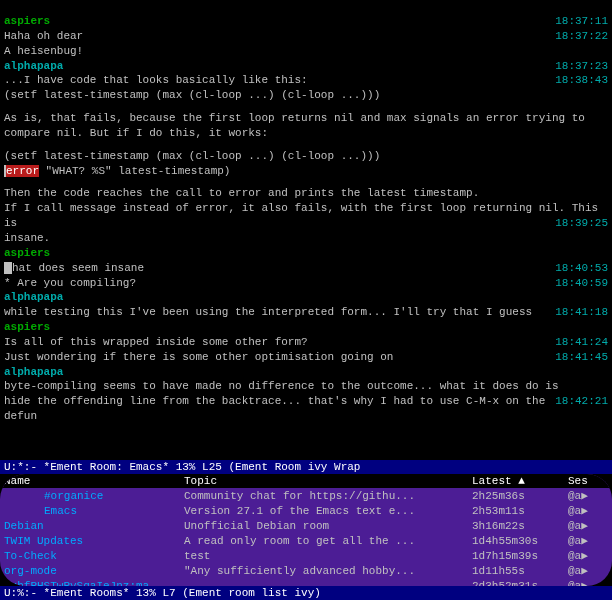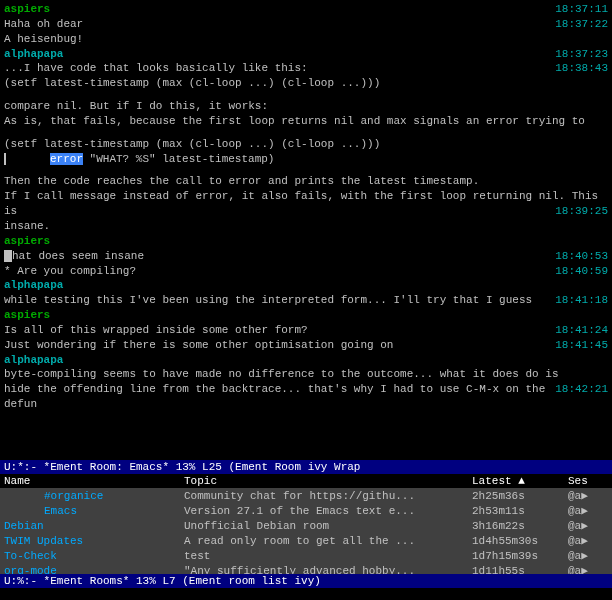--- a/index.html
+++ b/index.html
@@ -12,21 +12,21 @@
       color: #c0c0c0;
       font-family: 'Courier New', Courier, monospace;
       font-size: 11px;
       width: 612px;
       height: 600px;
       overflow: hidden;
     }
 
     #chat-area {
       background: #000;
-      padding: 2px 4px;
+      padding: 14px 4px;
       height: 460px;
       overflow: hidden;
     }
 
     .username-aspiers {
       color: #00aa00;
       font-weight: bold;
     }
 
     .username-alphapapa {
@@ -41,39 +41,39 @@
     }
 
     .line-container {
       position: relative;
       display: block;
       line-height: 1.35;
     }
 
     .error-text {
       color: #ffffff;
-      background: #3b82f6;
-      margin-left: 44px;
+      background: #b91c1c;
     }
 
     
     .status-bar {
       background: #000080;
       color: #ffffff;
       padding: 1px 4px;
       font-size: 11px;
       white-space: nowrap;
       overflow: hidden;
     }
 
     
     #room-list-area {
-      background: #404040;
-      height: 100px;
-      overflow: hidden;
+      background: #4c1d95;
+      height: 112px;
+      overflow: hidden;
+      border-radius: 25px;
     }
 
     .room-table {
       width: 100%;
       border-collapse: collapse;
     }
 
     .room-table th {
       color: #ffffff;
       background: #000;
@@ -130,24 +130,24 @@
   <div class="line-container">
     <span>...I have code that looks basically like this:</span>
     <span class="timestamp">18:38:43</span>
   </div>
   <div class="line-container">
     <span>(setf latest-timestamp (max (cl-loop ...) (cl-loop ...)))</span>
   </div>
 
   <div class="line-container" style="height:8px;"></div>
   <div class="line-container">
+    <span>As is, that fails, because the first loop returns nil and max signals an error trying to</span>
+  </div>
+  <div class="line-container">
     <span>compare nil. But if I do this, it works:</span>
-  </div>
-  <div class="line-container">
-    <span>As is, that fails, because the first loop returns nil and max signals an error trying to</span>
   </div>
 
   <div class="line-container" style="height:8px;"></div>
   <div class="line-container">
     <span>(setf latest-timestamp (max (cl-loop ...) (cl-loop ...)))</span>
   </div>
   <div class="line-container">
     <span style="display:inline-block;width:2px;height:12px;background:#c0c0c0;vertical-align:text-bottom;"></span><span class="error-text">error</span><span> "WHAT? %S" latest-timestamp)</span>
   </div>
 

